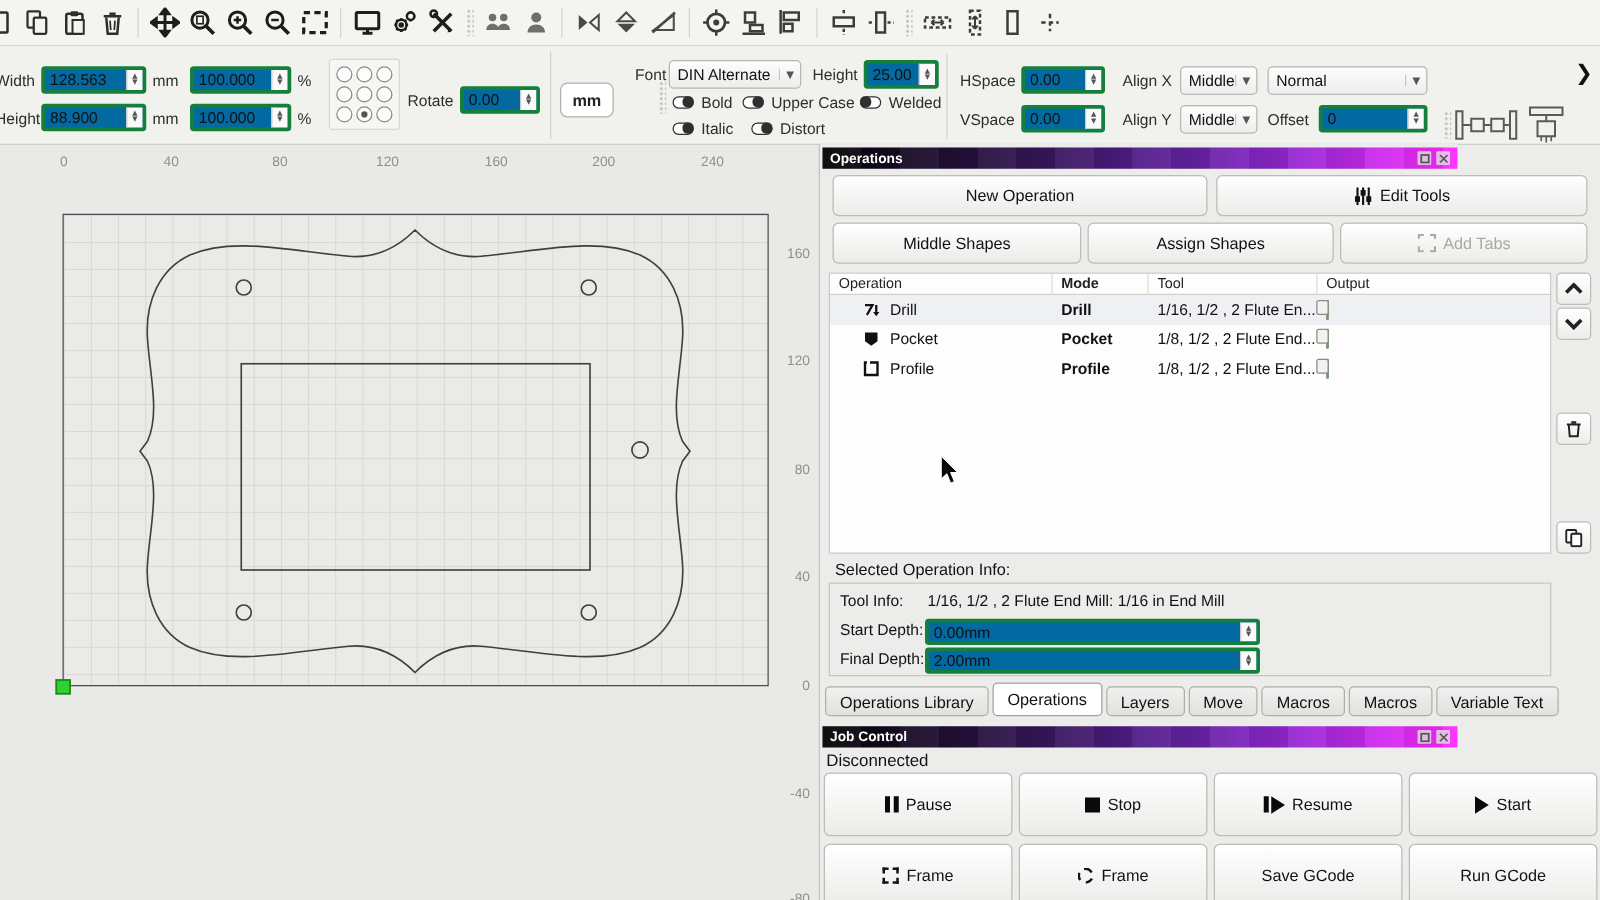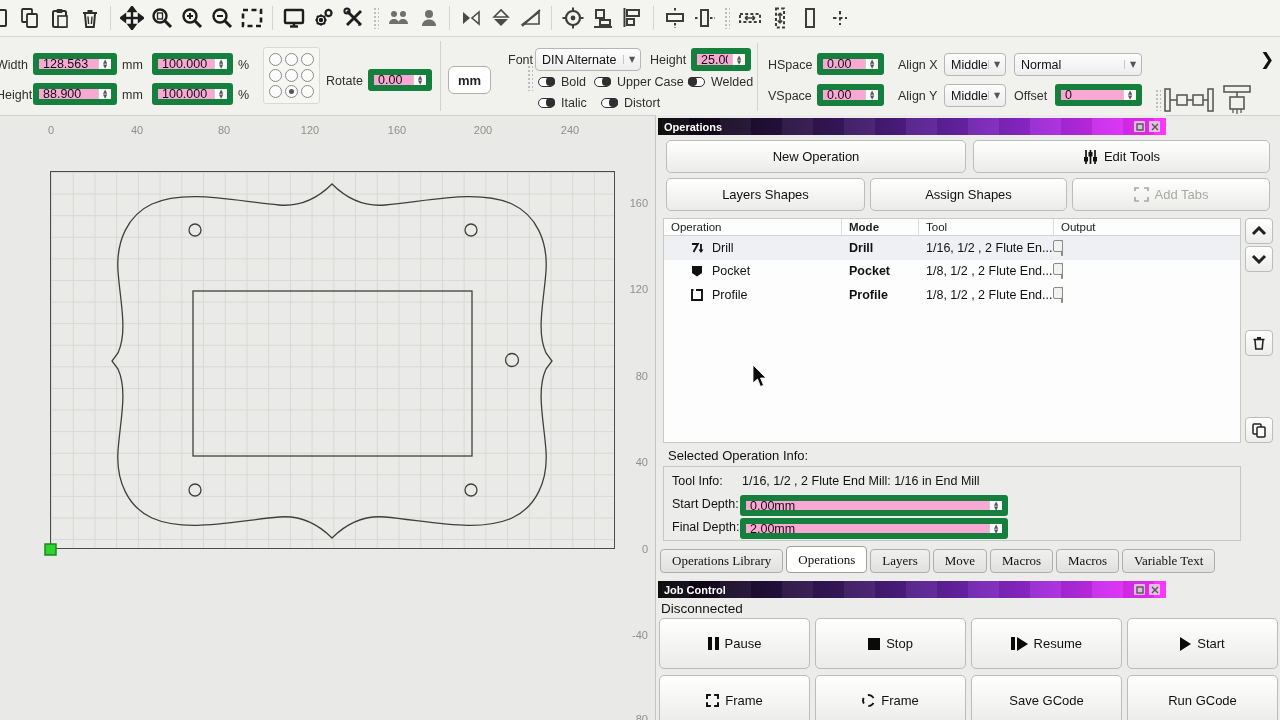--- a/index.html
+++ b/index.html
@@ -10,21 +10,21 @@
   
   #toolbar1{position:absolute;left:0;top:0;width:1280px;height:37px;background:#f4f4f0;
     border-bottom:1px solid #d6d6d2;display:flex;align-items:center;gap:3px;padding-left:0;}
   .ti{width:27px;height:28px;display:flex;align-items:center;justify-content:center;flex:0 0 auto;}
   .tsep{width:1px;height:24px;background:#d4d4d0;margin:0 4px;flex:0 0 auto;}
   .grip{width:6px;height:22px;background-image:radial-gradient(circle,#bdbdbd 1px,transparent 1.2px);
     background-size:4px 4px;flex:0 0 auto;margin:0 3px;}
   #toolbar2{position:absolute;left:0;top:37px;width:1280px;height:79px;background:#f1f1ed;
     border-bottom:1px solid #cfcfcb;}
   .lbl{position:absolute;font-size:12.5px;color:#2e2e2e;white-space:nowrap;}
-  .spin{position:absolute;display:flex;background:#f9a8d4;border:6px solid #15803d;border-radius:3px;height:22px;}
+  .spin{position:absolute;display:flex;background:#0369a1;border:3px solid #15803d;border-radius:3px;height:22px;}
   .spin input{flex:1;min-width:0;border:none;background:transparent;outline:none;
     font:12.5px "Liberation Sans",sans-serif;color:#111;padding:0 4px;}
   .spin .sb{width:13px;border-left:1px solid #cdcdc9;display:flex;flex-direction:column;
     align-items:center;justify-content:center;color:#555;font-family:"DejaVu Sans",sans-serif;
     font-size:5.5px;line-height:5px;background:#fafafa;}
   .dd{position:absolute;display:flex;align-items:center;background:linear-gradient(#fdfdfd,#ededed);
     border:1px solid #b6b6b2;border-radius:4px;height:23px;font-size:12.5px;color:#111;}
   .dd .val{flex:1;padding:0 6px;white-space:nowrap;overflow:hidden;}
   .dd .arr{width:17px;border-left:1px solid #c6c6c2;display:flex;align-items:center;justify-content:center;
     color:#555;font-size:8px;font-family:"DejaVu Sans",sans-serif;}
@@ -71,21 +71,21 @@
   .c-out{flex:1;padding-left:7px;}
   .thead .c-op{padding-left:7px;gap:0;}
   .otoggle{width:21px;height:12px;border:1px solid #8a8a86;border-radius:3px;background:#2fd338;position:relative;}
   .otoggle .k{position:absolute;right:-1px;top:-1px;width:10px;height:12px;background:#f2f2f0;border:1px solid #8a8a86;border-radius:2px;}
   .sqbtn{position:absolute;width:28px;height:26px;background:linear-gradient(#fff,#ececea);
     border:1px solid #bcbcb8;border-radius:4px;display:flex;align-items:center;justify-content:center;}
   #infobox{position:absolute;left:7px;top:351px;width:578px;height:75px;border:1px solid #c6c6c2;background:#ececea;}
   .inforow{position:absolute;font-size:12.5px;color:#111;white-space:nowrap;}
   .depthfield{position:absolute;left:76px;width:268px;height:21px;}
   
-  #tabs{position:absolute;left:4px;top:431px;display:flex;gap:3px;align-items:flex-end;height:27px;font-family:Liberation Serif, serif;}
+  #tabs{position:absolute;left:4px;top:431px;display:flex;gap:3px;align-items:flex-end;height:27px;}
   .tab{height:24px;padding:0 11px;background:linear-gradient(#f0f0ee,#e1e1df);border:1px solid #aeaeaa;
     border-radius:4px;font-size:13px;color:#111;display:flex;align-items:center;white-space:nowrap;}
   .tab.active{background:#fff;height:27px;border-color:#a0a09c;}
   
   #jobgrid{position:absolute;left:3px;top:503px;display:grid;grid-template-columns:repeat(4,151px);
     grid-auto-rows:51px;gap:6px 5px;}
   #jobgrid .btn{position:relative;}
   .ic-pause{display:inline-flex;gap:3px;}
   .ic-pause i{width:4px;height:13px;background:#0a0a0a;}
   .ic-stop{width:12px;height:12px;background:#0a0a0a;}
@@ -509,21 +509,21 @@
           </g>
           <rect x="1" y="8" width="4" height="4.5" fill="#111"></rect>
           <rect x="5.5" y="3" width="4" height="4.5" fill="#111"></rect>
           <rect x="10" y="8" width="4" height="4.5" fill="#111"></rect>
         </svg>
       </span>
     <span>Edit Tools</span>
     </div>
 
   <div class="btn" style="left:10px;top:63px;width:199px;height:33px">
-    <span>Layers Shapes</span>
+    <span>Middle Shapes</span>
     </div>
   <div class="btn" style="left:214px;top:63px;width:197px;height:33px">
     <span>Assign Shapes</span>
     </div>
   <div class="btn disabled" style="left:416px;top:63px;width:198px;height:33px">
     <span>
         <svg width="15" height="15">
           <path d="M1 4 V1 H5 M10 1 h4 v3 M14 10 v4 h-4 M5 14 H1 v-4" fill="none" stroke="#a8a8a4" stroke-width="1.7"></path>
         </svg>
       </span>

